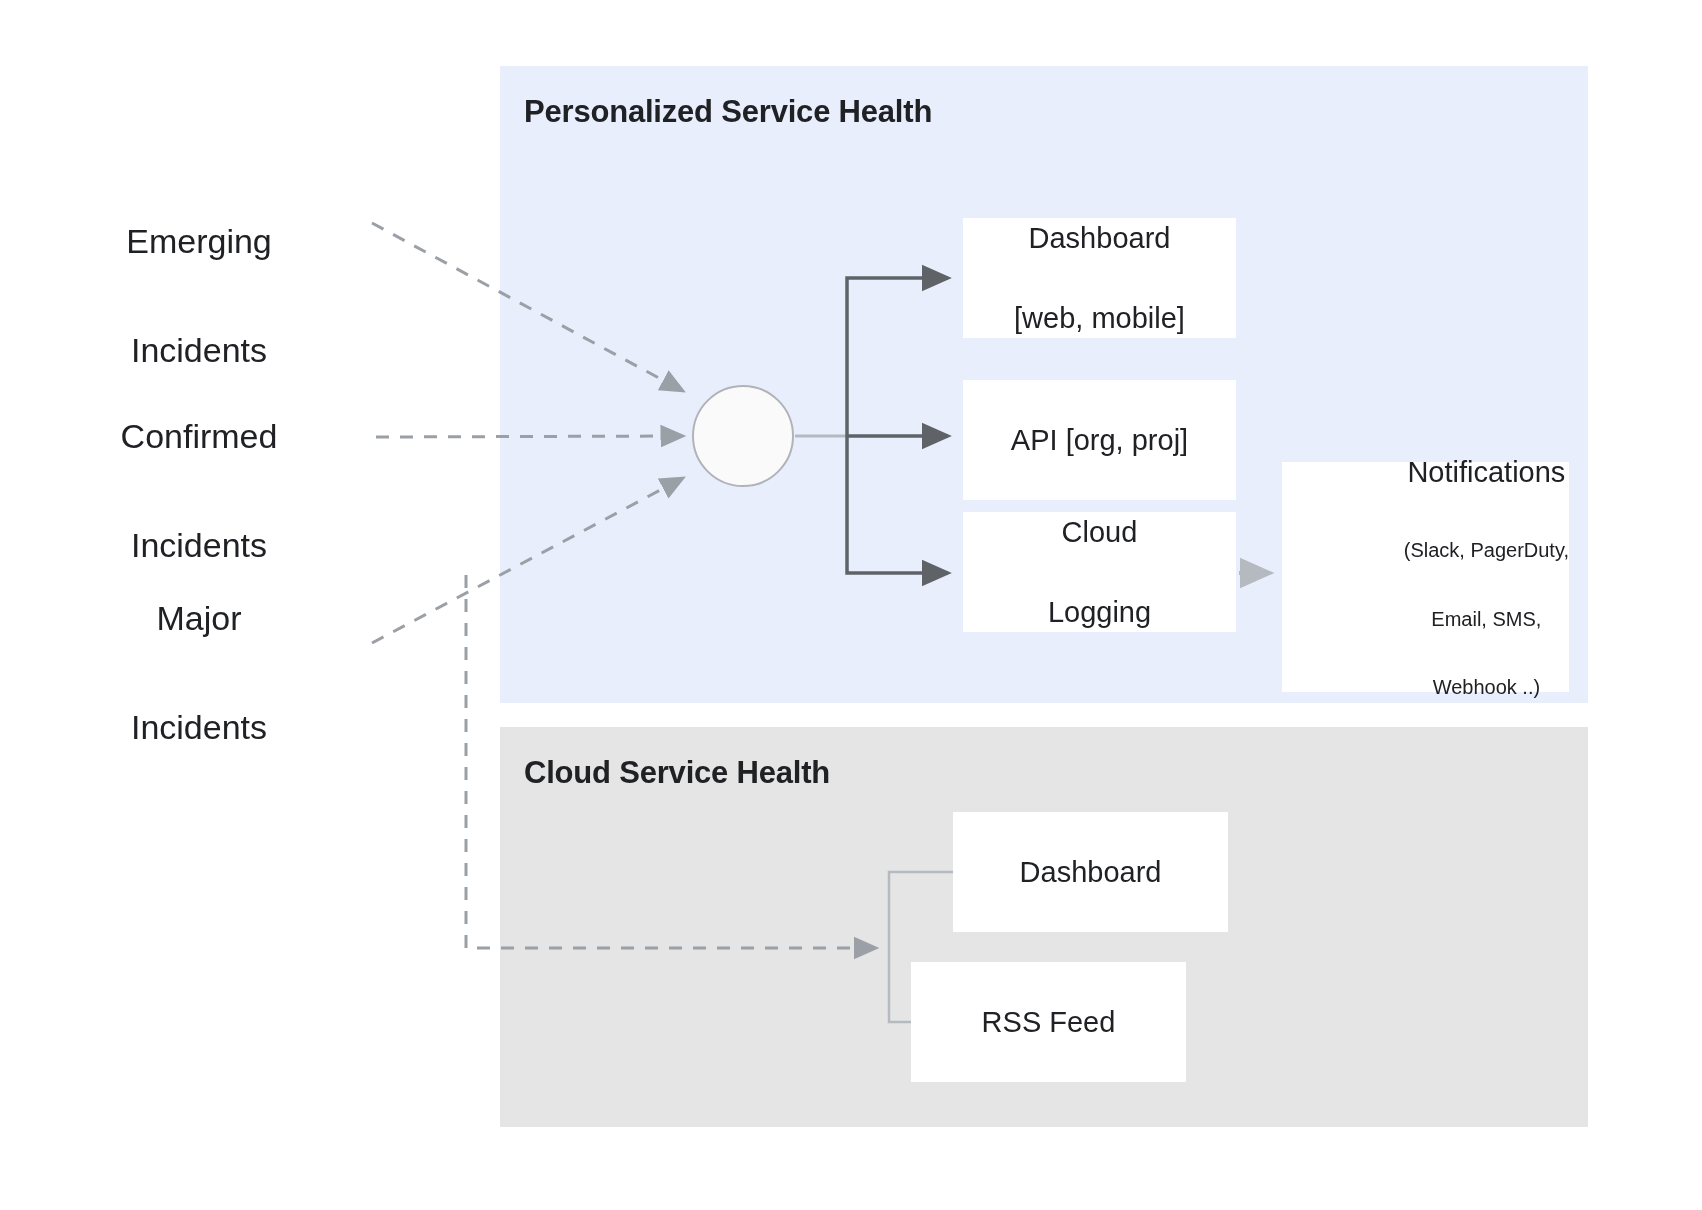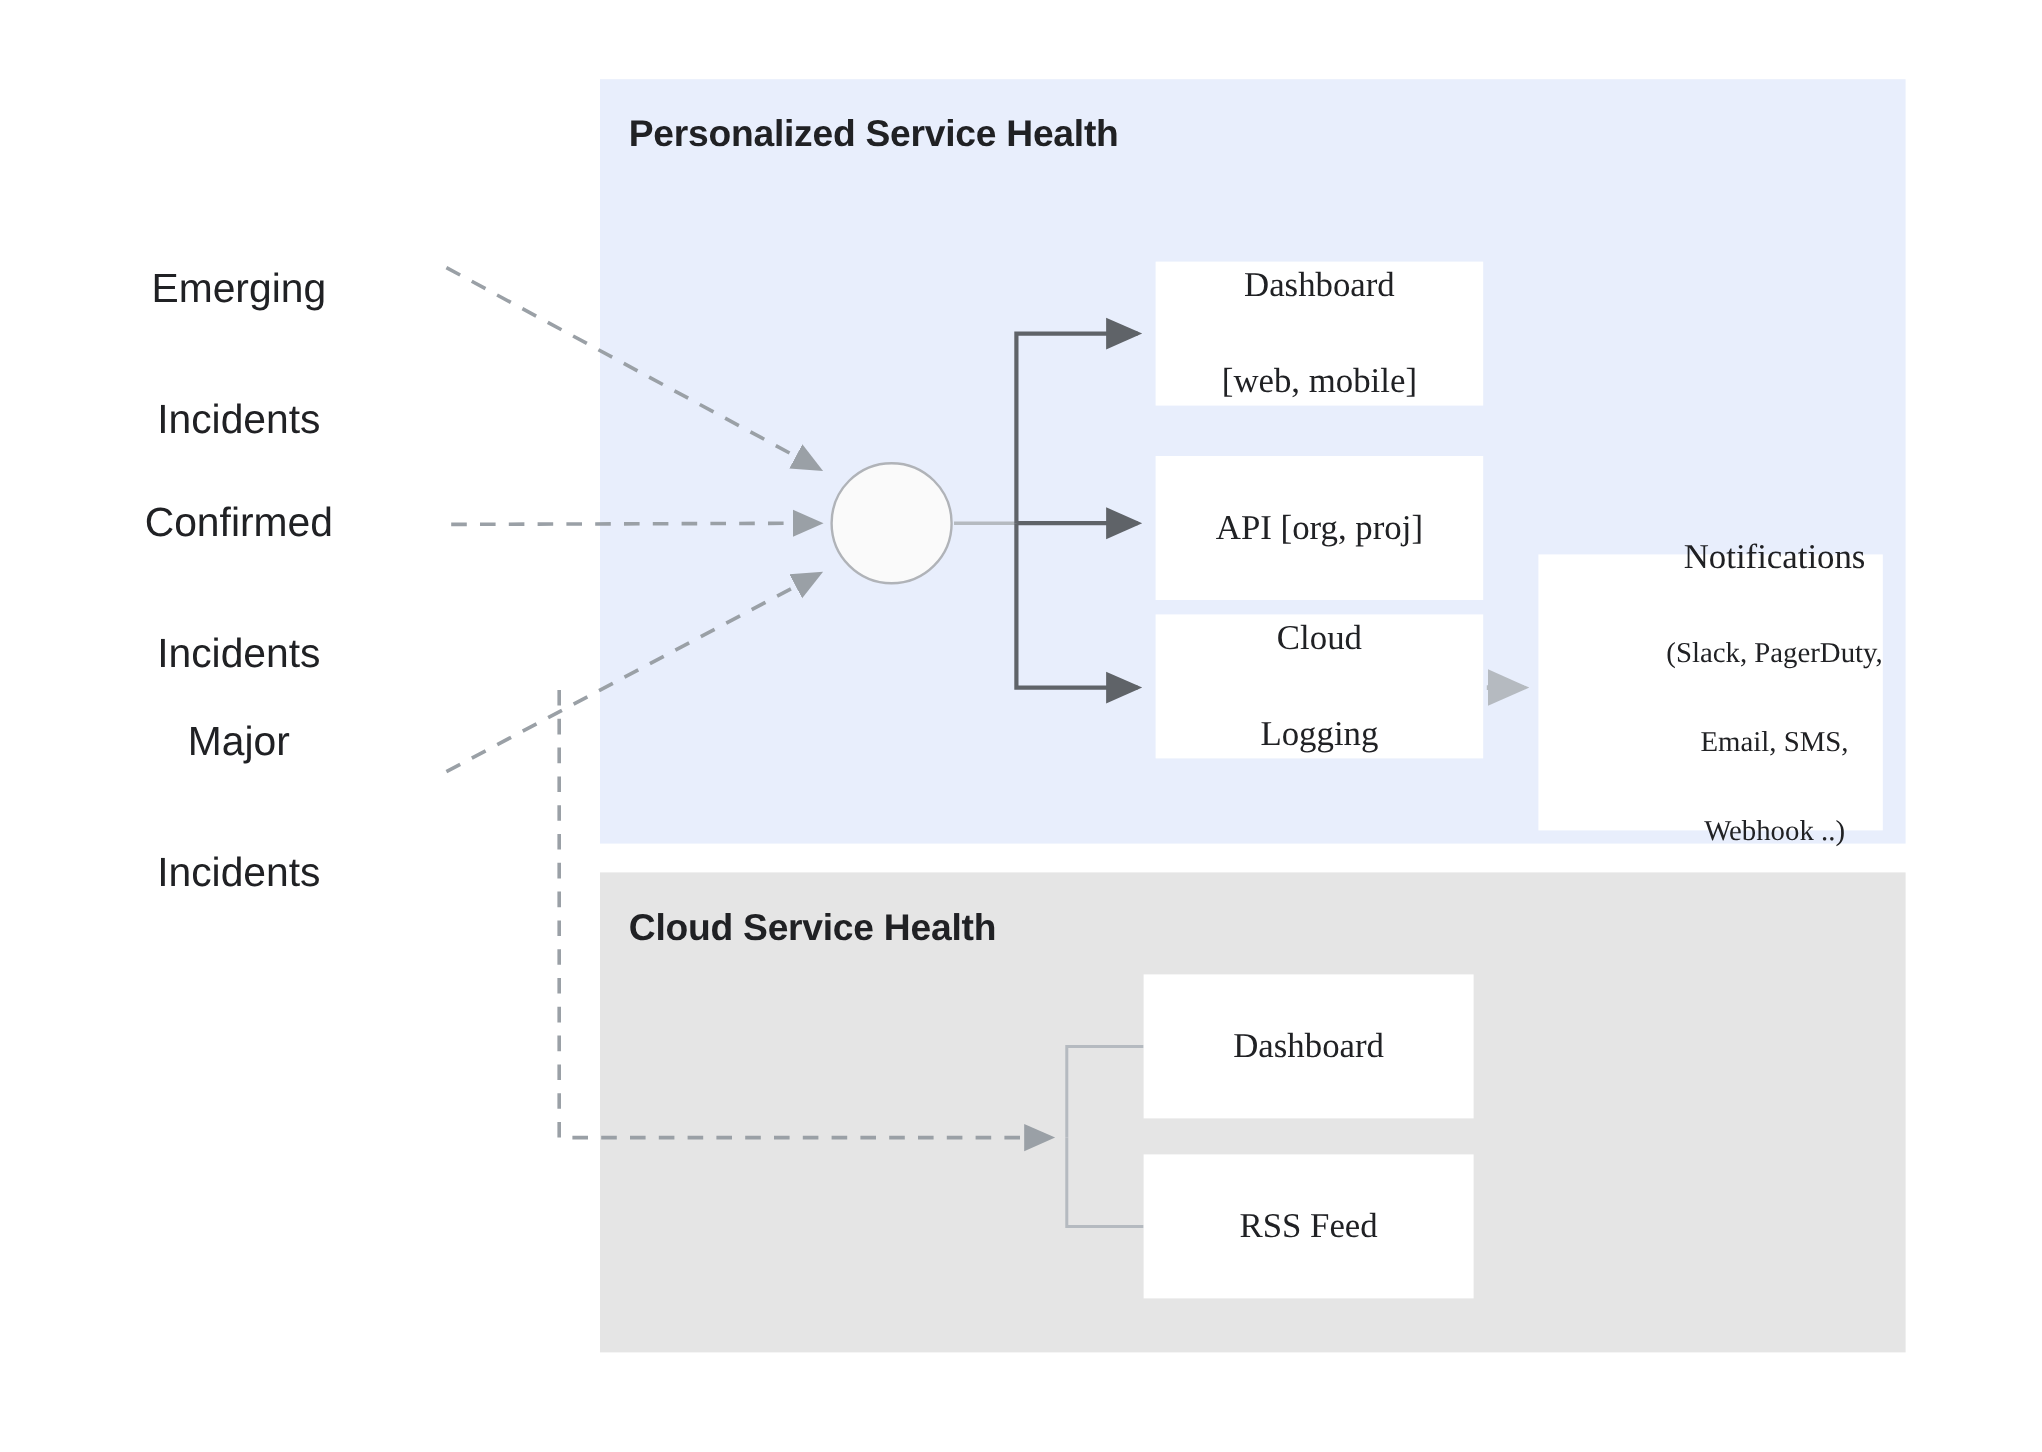--- a/index.html
+++ b/index.html
@@ -78,39 +78,38 @@
     display: flex;
     align-items: center;
     justify-content: center;
     text-align: center;
     color: #202124;
   }
   .node-box .node-text {
     font-size: 29px;
     line-height: 1.38;
     white-space: pre-line;
-    font-family: Liberation Serif, serif;
   }
   #box-dashboard-web   { left: 963px;  top: 218px; width: 273px; height: 120px; }
   #box-api             { left: 963px;  top: 380px; width: 273px; height: 120px; }
   #box-cloud-logging   { left: 963px;  top: 512px; width: 273px; height: 120px; }
   #box-notifications   { left: 1282px; top: 462px; width: 287px; height: 230px; justify-content: flex-end; }
   #box-notifications .node-title {
     font-size: 29px;
     display: block;
     margin-bottom: 4px;
   }
   #box-notifications .node-sub {
-    font-size: 24px;
+    font-size: 20px;
     line-height: 1.42;
     display: block;
     white-space: pre-line;
   }
   #box-csh-dashboard   { left: 953px;  top: 812px; width: 275px; height: 120px; }
-  #box-csh-rss         { left: 953px;  top: 962px; width: 275px; height: 120px; }
+  #box-csh-rss         { left: 911px;  top: 962px; width: 275px; height: 120px; }
   
   #hub-node {
     position: absolute;
     left: 692px;
     top: 385px;
     width: 102px;
     height: 102px;
     border-radius: 50%;
     background: #fafafa;
     border: 2px solid #b0b3b8;

